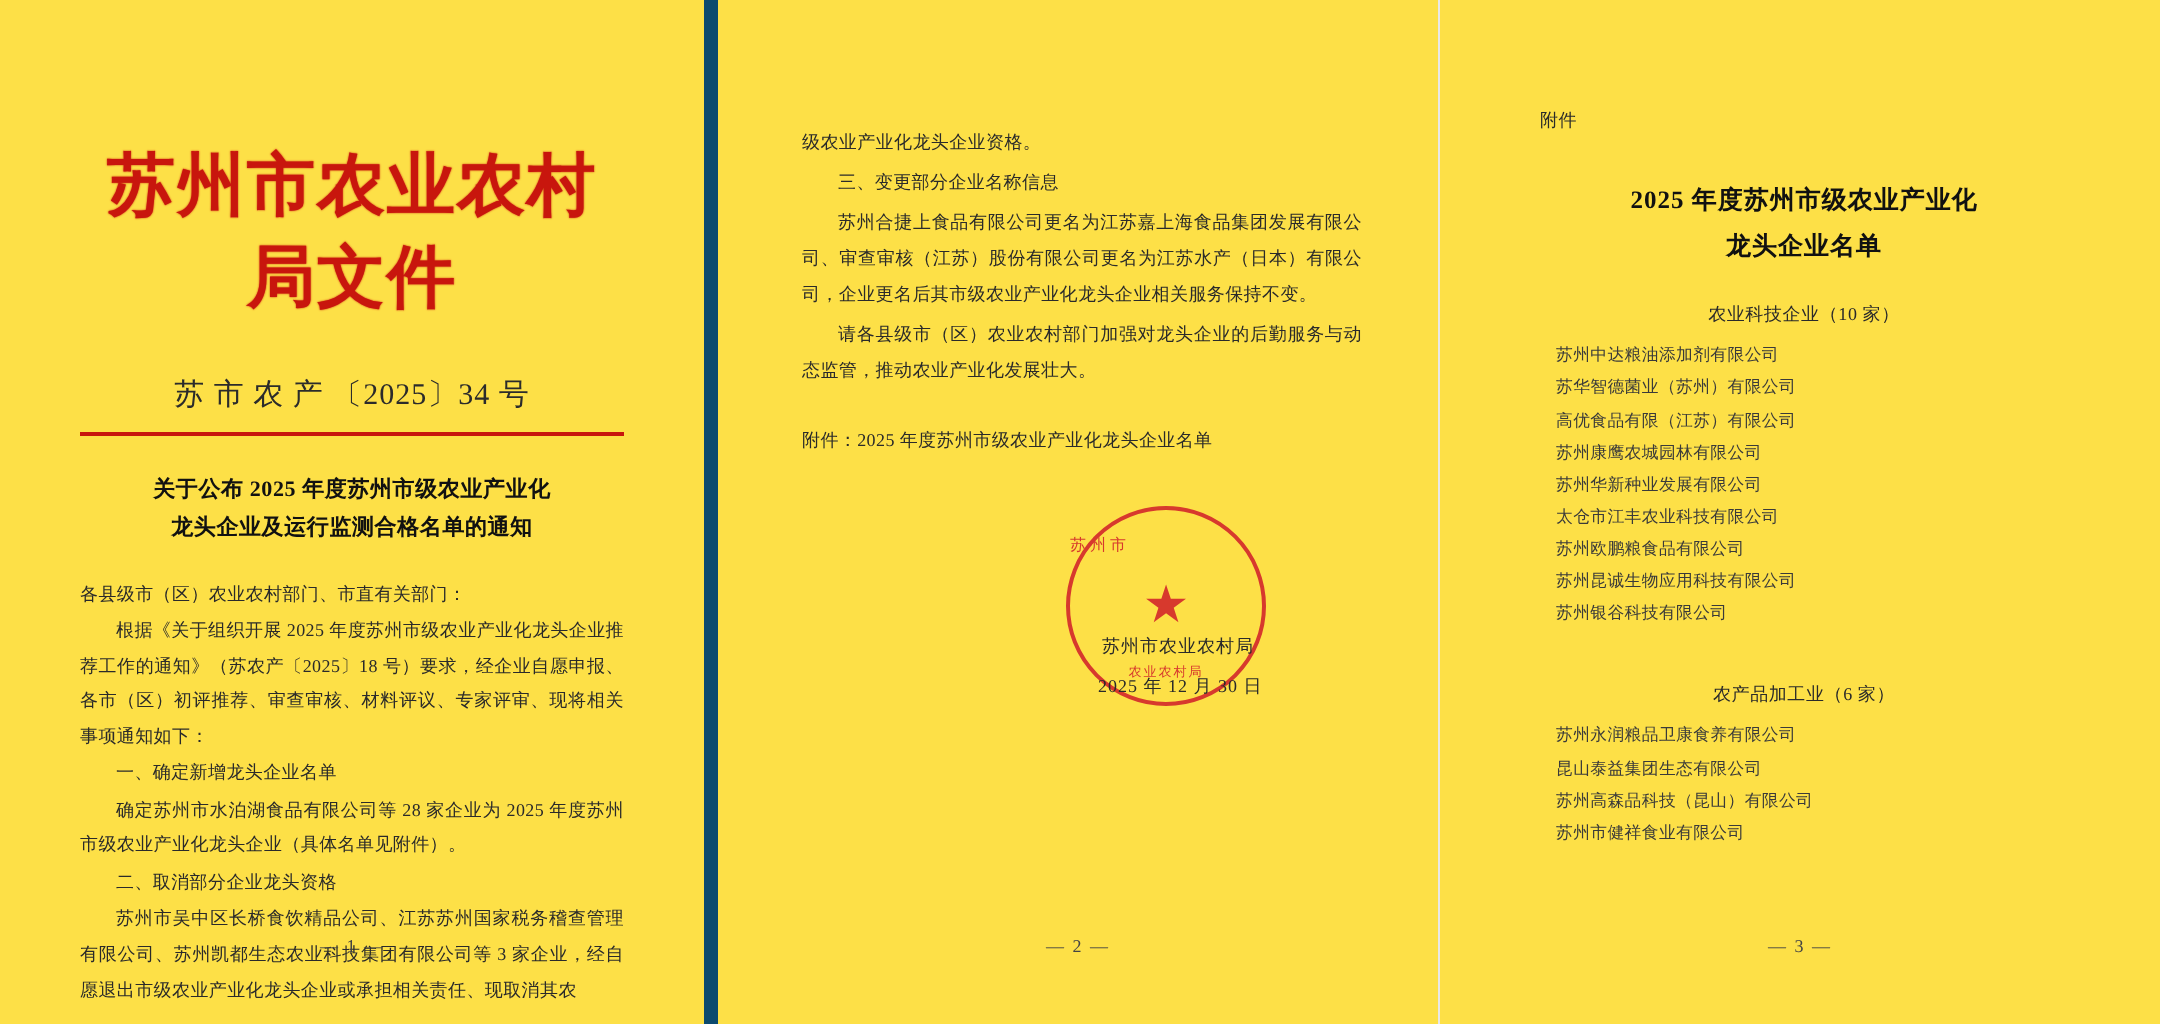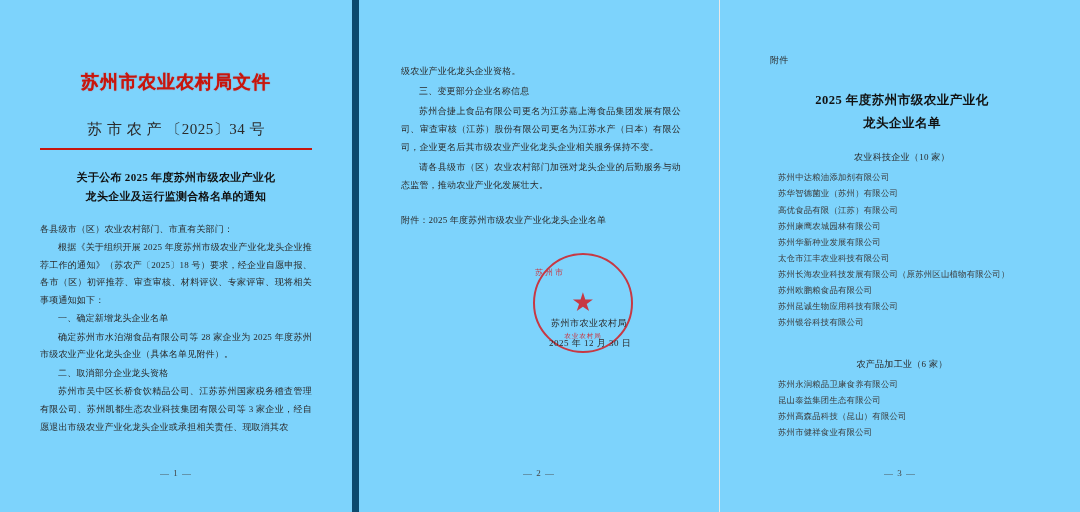--- a/index.html
+++ b/index.html
@@ -14,34 +14,34 @@
     overflow: hidden;
   }
   .doc-strip {
     display: flex;
     width: 1080px;
     height: 512px;
     background: #ffffff;
   }
   .page {
     position: relative;
-    background: #7dd3fc;
+    background: #fde047;
     box-sizing: border-box;
     overflow: hidden;
   }
   .page-1 { width: 352px; height: 512px; padding: 34px 40px 0 40px; }
   .page-2 { width: 367px; height: 512px; padding: 34px 38px 0 42px; border-left: 7px solid #0c4a6e; }
   .page-3 { width: 361px; height: 512px; padding: 34px 40px 0 44px; border-left: 1px solid #e8e8e8; }
 
   
   .masthead {
     text-align: center;
     color: #c8160d;
     font-weight: bold;
-    font-size: 18px;
+    font-size: 34px;
     letter-spacing: 1px;
     font-family: "DejaVu Serif", "Liberation Serif", serif;
     margin-top: 36px;
     text-shadow: 0 0 1px #c8160d;
   }
   .doc-number {
     text-align: center;
     font-size: 15px;
     color: #2b2b2b;
     margin-top: 26px;
@@ -258,21 +258,20 @@
 
     <div class="p3-section">
       <div class="p3-section-head">农业科技企业（10 家）</div>
       <ul class="p3-list">
         <li>苏州中达粮油添加剂有限公司</li>
         <li>苏华智德菌业（苏州）有限公司</li>
         <li>高优食品有限（江苏）有限公司</li>
         <li>苏州康鹰农城园林有限公司</li>
         <li>苏州华新种业发展有限公司</li>
         <li>太仓市江丰农业科技有限公司</li>
-        <li>苏州长海农业科技发展有限公司（原苏州区山植物有限公司）</li>
         <li>苏州欧鹏粮食品有限公司</li>
         <li>苏州昆诚生物应用科技有限公司</li>
         <li class="hl-wrap">
           <span class="p3-list"><span class="highlight" style="display:inline-block">苏州银谷科技有限公司</span></span>
         </li>
       </ul>
     </div>
 
     <div class="p3-gap"></div>
 

